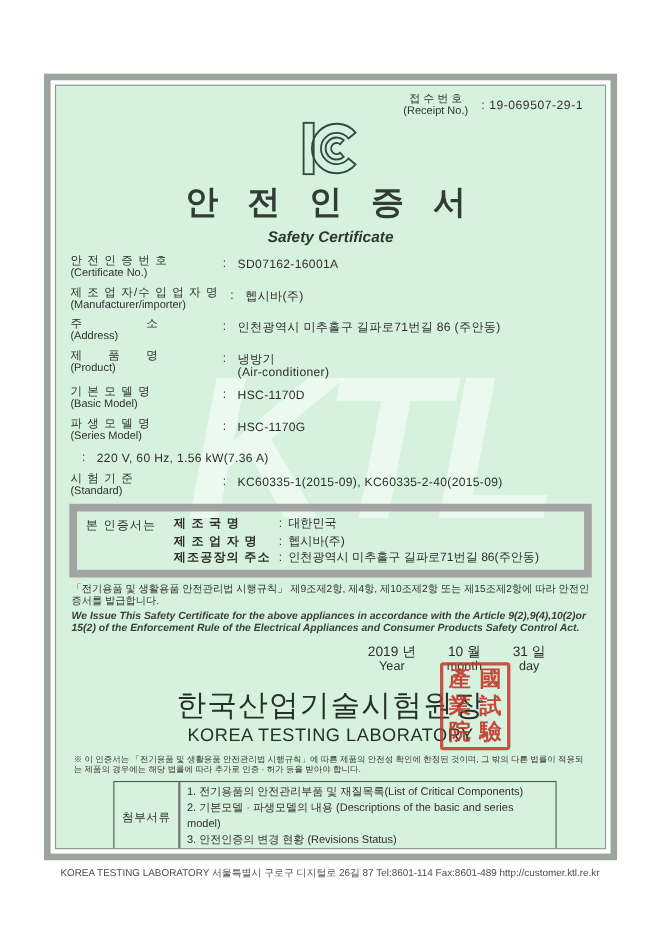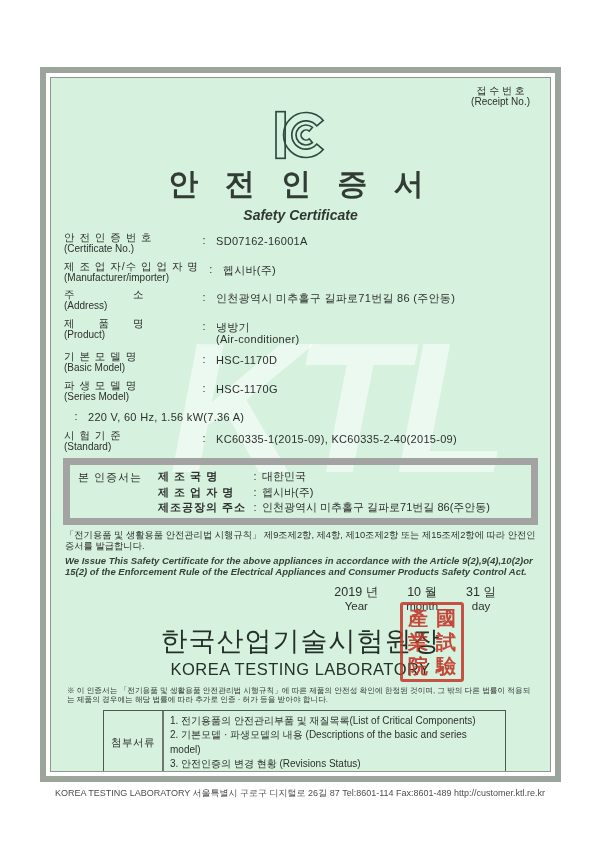--- a/index.html
+++ b/index.html
@@ -77,20 +77,21 @@
   <div class="frame">
     <div class="cert">
 
       <div class="watermark">KTL</div>
 
       <div class="receipt">
         <div class="receipt-label">
           <div>접 수 번 호</div>
           <div>(Receipt No.)</div>
         </div>
+        <div class="receipt-value">: 19-069507-29-1</div>
       </div>
 
       <div class="kc-row">
         <svg class="kc-logo" viewBox="0 0 74 60">
           <rect x="7" y="2" width="11" height="56" fill="none" stroke="#2d4a43" stroke-width="2"></rect>
           <path d="M63.7 12.6 A27 27 0 1 0 63.7 47.4 L56.0 40.9 A17 17 0 1 1 56.0 19.1 Z" fill="none" stroke="#2d4a43" stroke-width="2"></path>
           <path d="M50.7 20.8 A12 12 0 1 0 50.7 39.2 L46.9 34.6 A6 6 0 1 1 46.9 25.4 Z" fill="none" stroke="#2d4a43" stroke-width="2"></path>
         </svg>
       </div>
 

